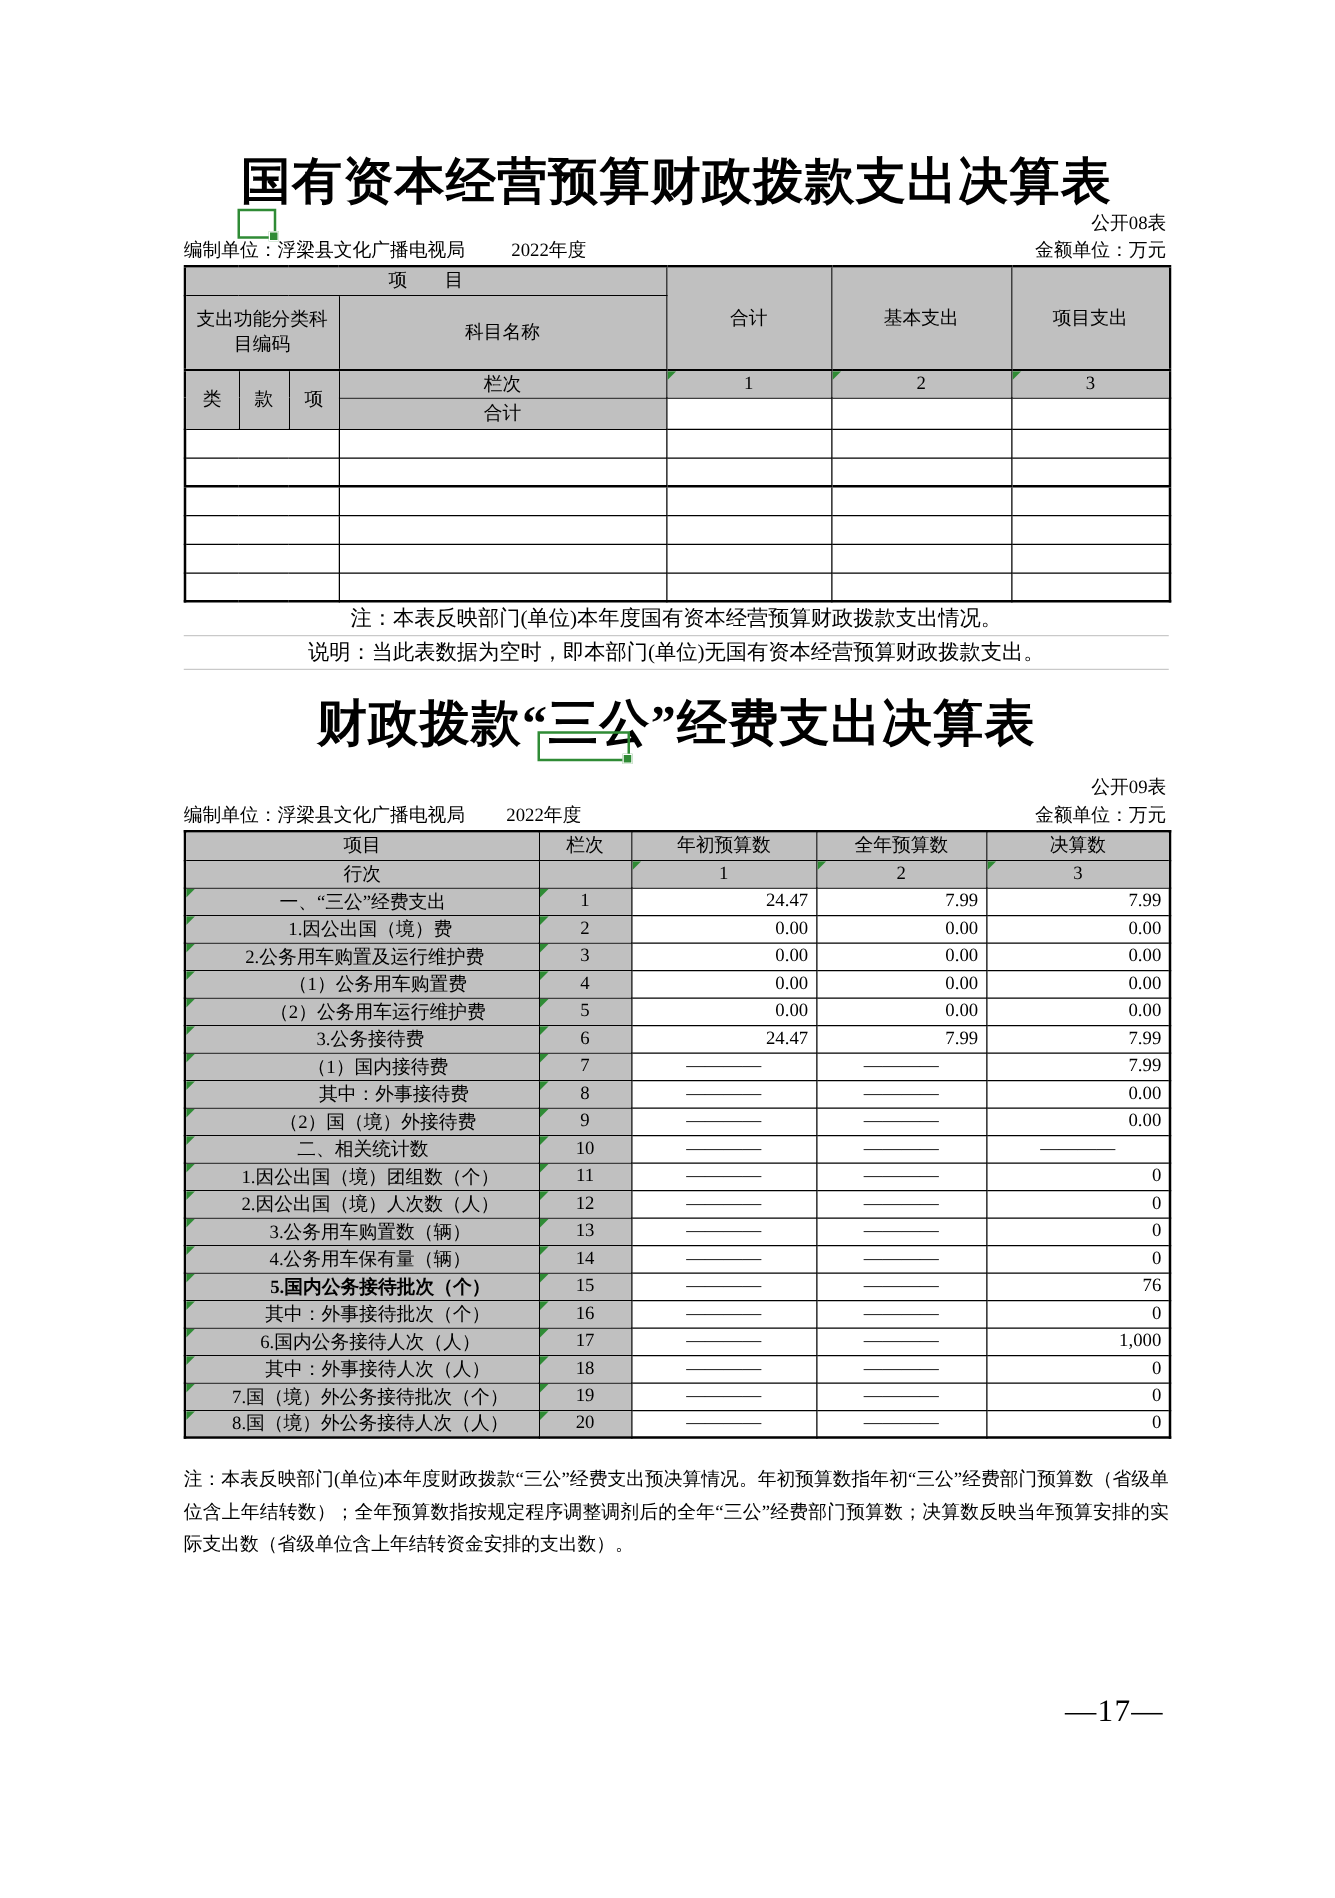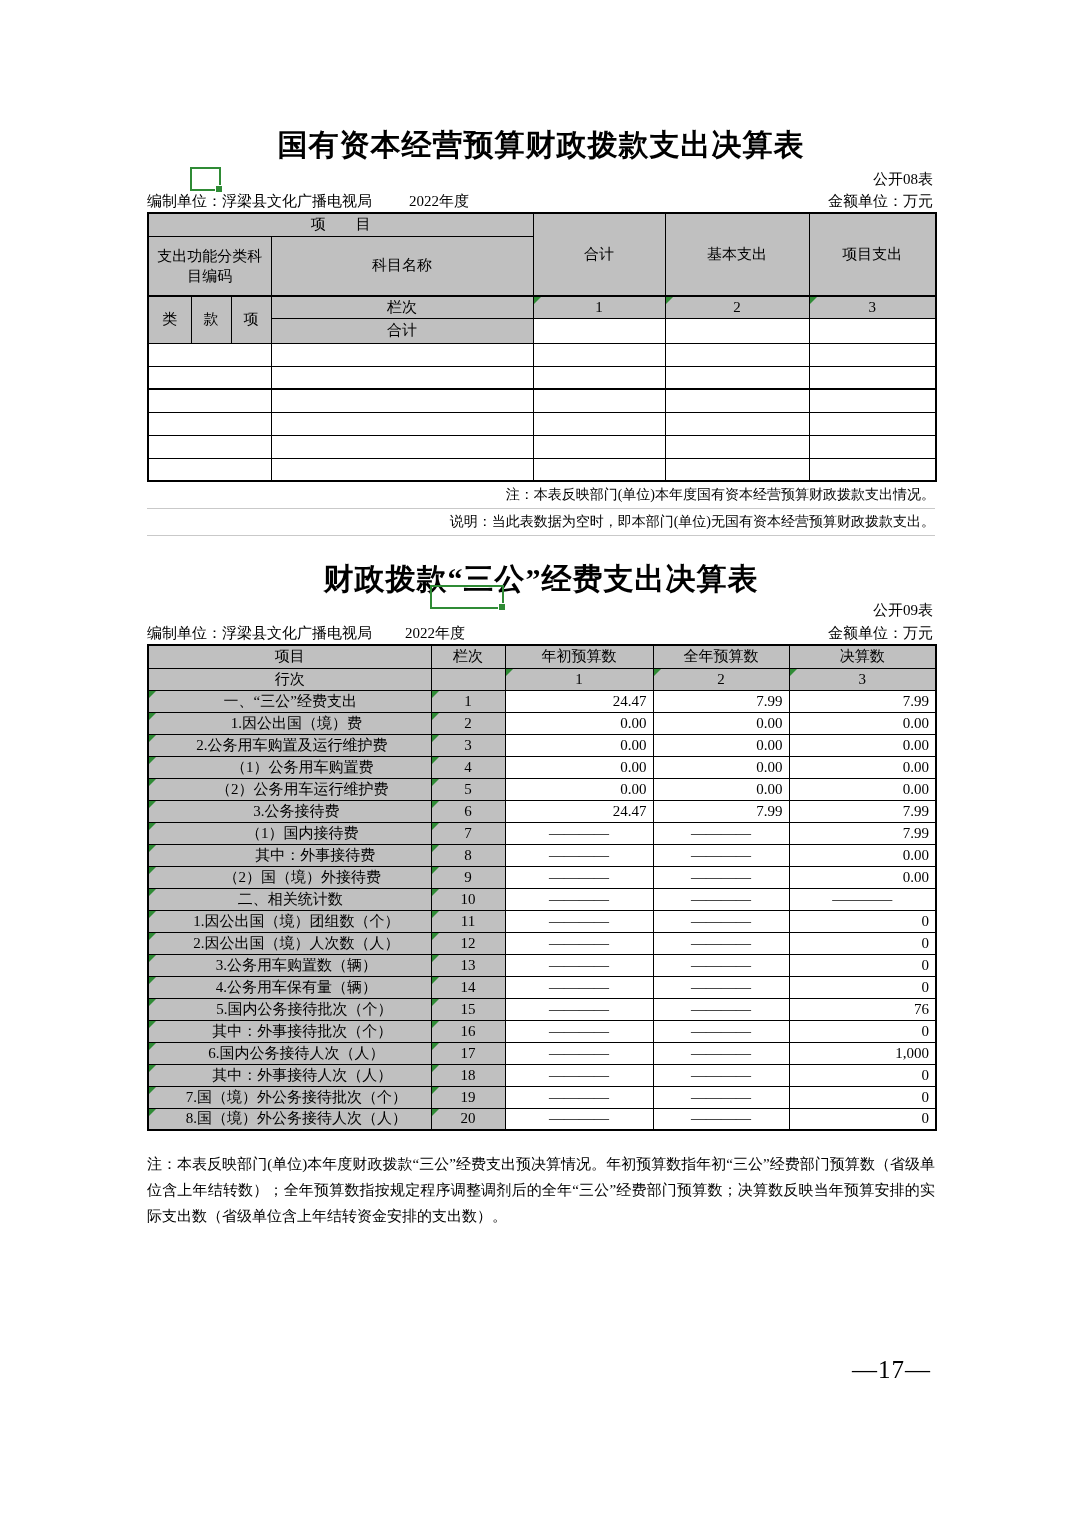--- a/index.html
+++ b/index.html
@@ -5,29 +5,29 @@
   html,body { margin:0; padding:0; }
   body {
     width:1068px; height:1518px; position:relative;
     background:#ffffff; color:#000;
     font-family:"Liberation Serif","DejaVu Serif",serif;
   }
   .sheet { position:absolute; left:147px; top:125px; width:788px; }
 
   .tbl-title {
     margin:0; height:43px; line-height:40px;
-    font-size:30px; font-weight:bold; text-align:center; letter-spacing:1px;
+    font-size:40px; font-weight:bold; text-align:center; letter-spacing:1px;
   }
   .tbl-title.second { margin-top:23px; height:40px; }
 
   .meta-line { position:relative; height:22px; line-height:22px; font-size:15px; }
   .meta-line .m-right { position:absolute; right:2px; top:0; }
   .meta-line .m-left  { position:absolute; left:0; top:0; }
   .meta-line .m-year  { position:absolute; left:262px; top:0; }
-  .meta-line.h23 { height:23px; line-height:23px; }
+  .meta-line.h23 { height:23px; line-height:23px;margin-top:20px; }
 
   table.grid { border-collapse:collapse; table-layout:fixed; width:788px; border:2px solid #000; }
   table.grid td {
     border:1px solid #000; font-size:15px; padding:0 3px;
     text-align:center; position:relative; overflow:hidden; white-space:nowrap;
   }
   .gray { background:#c0c0c0; }
 
   
   .t1 tr.r1 { height:23px; }
@@ -47,21 +47,21 @@
   .t2 td.num { text-align:right; padding-right:6px; }
   .t2 td.dash { text-align:center; letter-spacing:0; }
 
   
   .tri-cell::before {
     content:""; position:absolute; top:0; left:0; width:0; height:0;
     border-top:7px solid #2f8b35; border-right:7px solid transparent;
   }
 
   .note-line {
-    height:26px; line-height:26px; font-size:14px; text-align:right;
+    height:26px; line-height:26px; font-size:17px; text-align:center;
     border-bottom:1px solid #c9c9c9;
   }
   .block-note {
     margin:20px 0 0 0; font-size:15px; line-height:26px; text-align:justify;
   }
 
   
   .sel-box { position:absolute; border:2px solid #2f8b35; background:transparent; }
   .sel-box::after {
     content:""; position:absolute; right:-4px; bottom:-4px;
@@ -305,21 +305,21 @@
           <td class="num">0</td>
         </tr>
         <tr>
           <td class="lbl gray tri-cell" style="padding-left: 16px;">4.公务用车保有量（辆）</td>
           <td class="gray tri-cell">14</td>
           <td class="dash">————</td>
           <td class="dash">————</td>
           <td class="num">0</td>
         </tr>
         <tr>
-          <td class="lbl gray tri-cell" style="padding-left: 32px;">5.国内公务接待批次（个）</td>
+          <td class="lbl gray tri-cell" style="padding-left: 32px; font-weight: bold;">5.国内公务接待批次（个）</td>
           <td class="gray tri-cell">15</td>
           <td class="dash">————</td>
           <td class="dash">————</td>
           <td class="num">76</td>
         </tr>
         <tr>
           <td class="lbl gray tri-cell" style="padding-left: 28px; margin-top: 45px;">其中：外事接待批次（个）</td>
           <td class="gray tri-cell">16</td>
           <td class="dash">————</td>
           <td class="dash">————</td>

